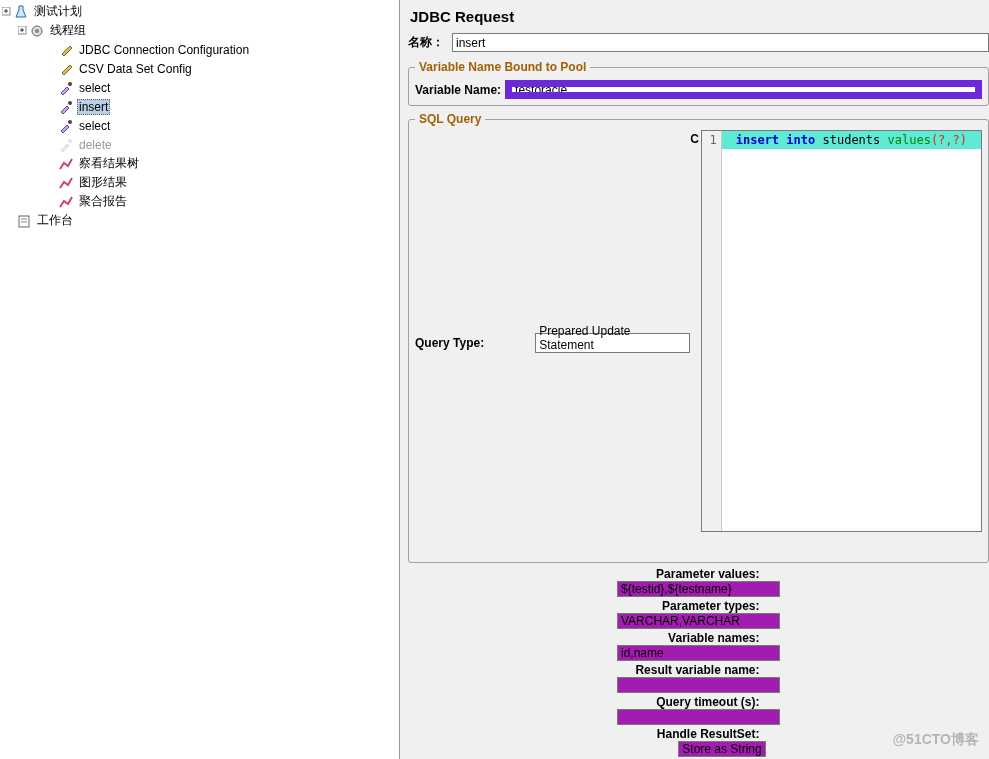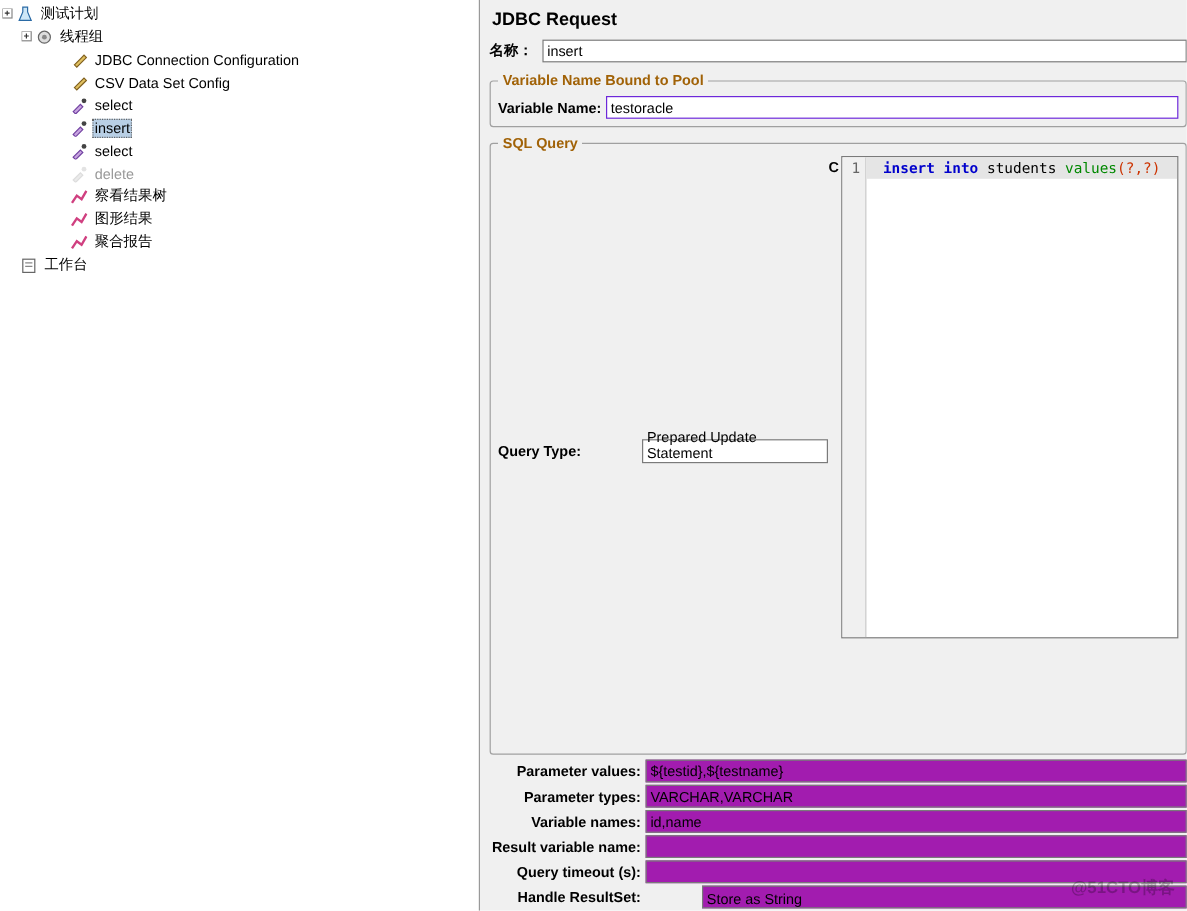--- a/index.html
+++ b/index.html
@@ -102,21 +102,21 @@
       margin-top: 2px;
     }
     .field-row label {
       font-size: 12px;
       font-weight: bold;
       padding-right: 4px;
     }
     .field-row input, .field-row .combo {
       flex: 1;
       height: 19px;
-      border: 1px solid #6d28d9;
+      border: 7px solid #6d28d9;
       background: #fff;
       font-size: 12px;
       padding: 0 3px;
     }
     .combo-row {
       display: flex;
       align-items: center;
       justify-content: flex-end;
       padding: 4px 0 4px 0;
     }
@@ -150,34 +150,35 @@
       color: #666;
       font-family: Consolas, monospace;
       font-size: 12px;
     }
     .code-content {
       flex: 1;
       font-family: Consolas, monospace;
       font-size: 12px;
     }
     .code-line {
-      background: #e5e5e5;
+      background: #5eead4;
       padding: 2px 14px;
       white-space: pre;
     }
     .kw { color: #0000cc; font-weight: bold; }
     .fn { color: #008800; }
     .paren { color: #cc3300; }
     .bottom-fields {
       margin-top: 4px;
     }
     .bottom-row {
       display: flex;
       align-items: center;
       margin-bottom: 2px;
+      flex-direction: column;
     }
     .bottom-row label {
       width: 130px;
       text-align: right;
       font-weight: bold;
       font-size: 12px;
       padding-right: 4px;
     }
     .bottom-row input, .bottom-row .combo {
       flex: 1;

